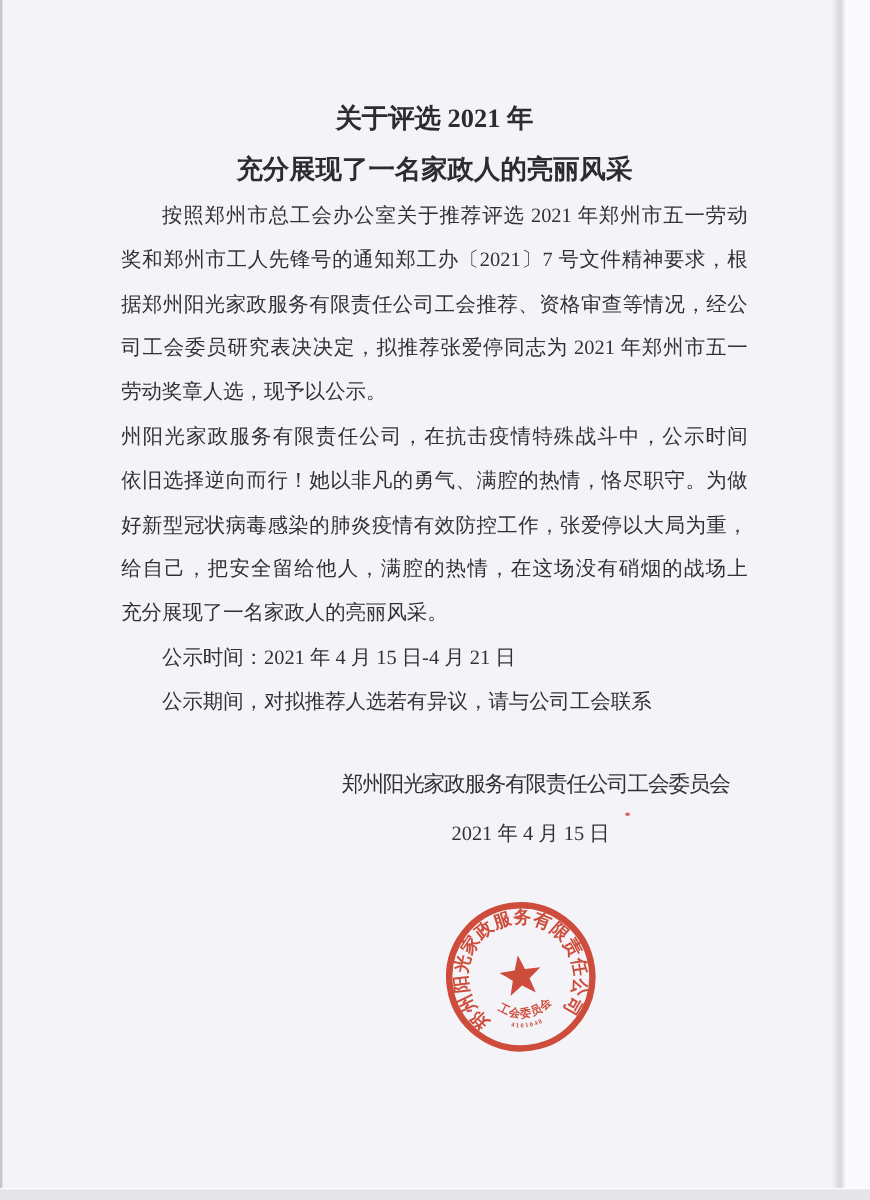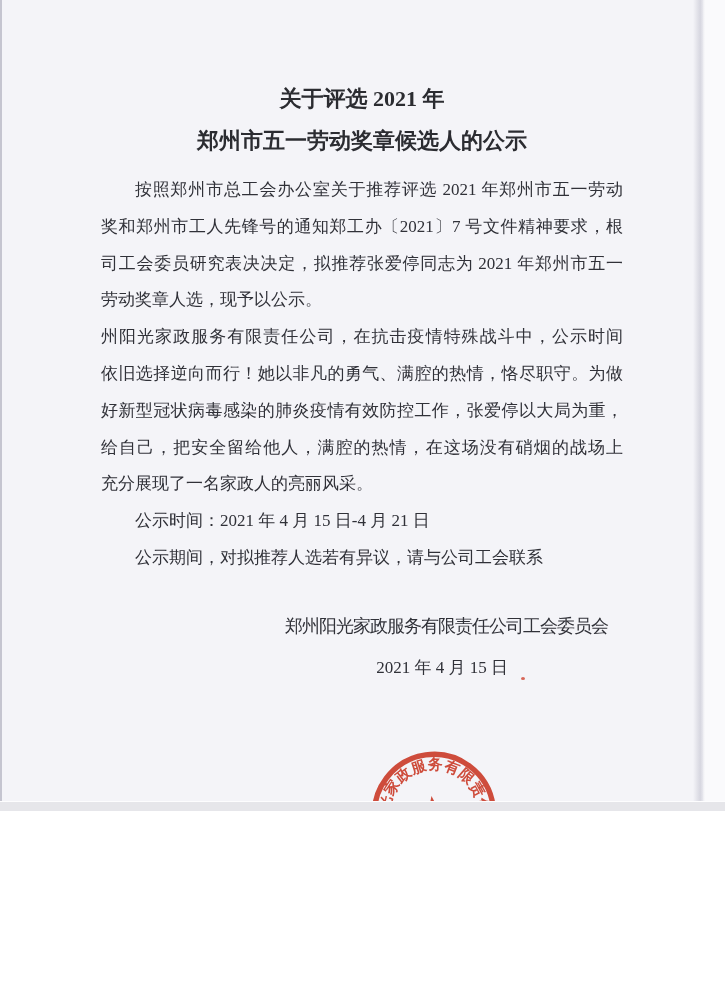--- a/index.html
+++ b/index.html
@@ -1,32 +1,32 @@
 <!DOCTYPE html>
 <html><head>
 <meta charset="utf-8">
 <style>
   html,body{margin:0;padding:0;}
   .page{
     position:relative;
-    width:725px;height:811px;
+    width:725px;height:1000px;
     background:#f4f4f8;
     overflow:hidden;
     font-family:"Liberation Serif","DejaVu Serif",serif;
     color:#33343a;
   }
   .doc{
     position:absolute;left:101px;top:78px;width:522px;
   }
   .title{
     margin:0;padding:0;
     font-size:22px;font-weight:bold;color:#2b2c31;
     text-align:center;line-height:42px;height:42px;
   }
-  .body-block{margin-top:10px;}
+  .body-block{}
   .bl{
     font-size:17px;line-height:36.8px;height:36.8px;
     white-space:nowrap;color:#303138;
   }
   .bl.j{
     white-space:normal;
     text-align:justify;
     text-align-last:justify;
   }
   .bl.ind{text-indent:2em;}
@@ -71,25 +71,26 @@
     background:#e6e6ea;border-top:1px solid #fdfdfe;
   }
 </style>
 </head>
 <body>
 
 <div class="page">
 
   <div class="doc">
     <h1 class="title">关于评选 2021 年</h1>
-    <h1 class="title">郑州市五一劳动奖章候选人的公示</h1>
+    <h1 class="title">充分展现了一名家政人的亮丽风采</h1>
 
     <div class="body-block">
       <div class="bl ind j">按照郑州市总工会办公室关于推荐评选 2021 年郑州市五一劳动</div>
       <div class="bl j">奖和郑州市工人先锋号的通知郑工办〔2021〕7 号文件精神要求，根</div>
+      <div class="bl j">据郑州阳光家政服务有限责任公司工会推荐、资格审查等情况，经公</div>
       <div class="bl j">司工会委员研究表决决定，拟推荐张爱停同志为 2021 年郑州市五一</div>
       <div class="bl">劳动奖章人选，现予以公示。</div>
       <div class="bl j">州阳光家政服务有限责任公司，在抗击疫情特殊战斗中，公示时间</div>
       <div class="bl j">依旧选择逆向而行！她以非凡的勇气、满腔的热情，恪尽职守。为做</div>
       <div class="bl j">好新型冠状病毒感染的肺炎疫情有效防控工作，张爱停以大局为重，</div>
       <div class="bl j">给自己，把安全留给他人，满腔的热情，在这场没有硝烟的战场上</div>
       <div class="bl">充分展现了一名家政人的亮丽风采。</div>
       <div class="bl ind">公示时间：2021 年 4 月 15 日-4 月 21 日</div>
       <div class="bl ind">公示期间，对拟推荐人选若有异议，请与公司工会联系</div>
     </div>

